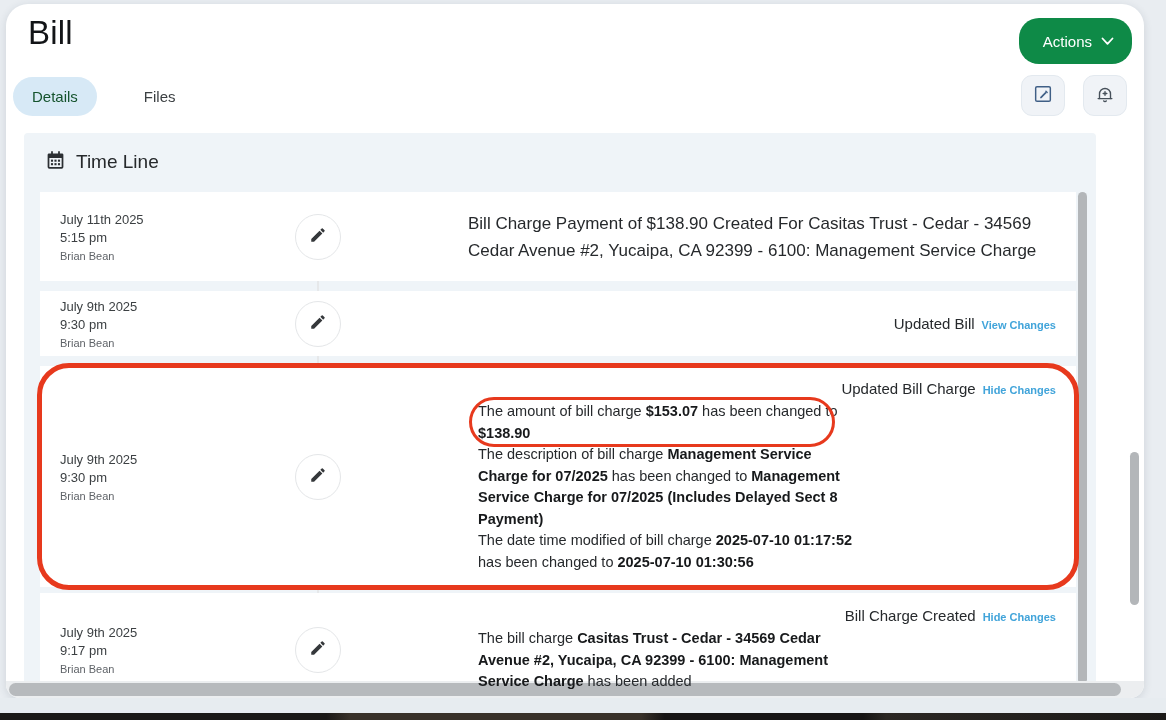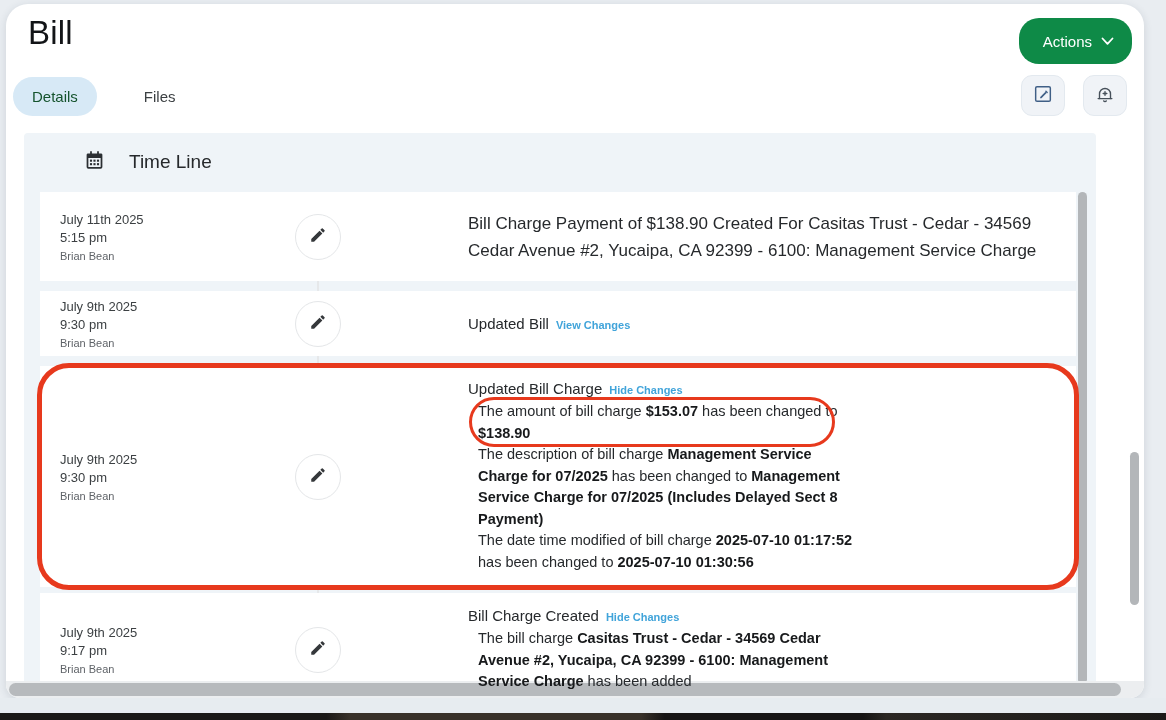--- a/index.html
+++ b/index.html
@@ -38,22 +38,22 @@
     width:44px; height:41px; border-radius:11px;
     background:#f0f3f7; border:1px solid #e3e9ef;
     display:flex; align-items:center; justify-content:center; cursor:pointer;
   }
   
   .section {
     position:absolute; left:18px; top:129px; width:1072px; height:551px;
     background:#eff4f8; border-radius:4px;
   }
   .section-header {
-    display:flex; align-items:center; gap:24px;
-    padding:14px 4px 0 21px; height:44px;margin-left:39px;
+    display:flex; align-items:center; gap:10px;
+    padding:14px 4px 0 21px; height:44px;
   }
   .section-title { font-size:19px; font-weight:500; color:#26292c; }
   .tl-list { position:relative; margin:15px 0 0 16px; width:1036px; }
   .tl-line {
     position:absolute; left:277px; top:42px; bottom:-4px; width:2px;
     background:#e6e8ea;
   }
   .entry {
     position:relative; background:#ffffff; display:flex; align-items:center;
   }
@@ -64,21 +64,21 @@
   .col-date { width:240px; padding-left:20px; flex:none; }
   .d-date, .d-time { font-size:13px; color:#3c4043; line-height:18px; }
   .d-user { font-size:11px; color:#5f6368; margin-top:3px; }
   .col-icon { width:76px; flex:none; display:flex; justify-content:center; position:relative; z-index:2; }
   .tl-circle {
     width:46px; height:46px; border-radius:50%;
     background:#ffffff; border:1px solid #e4e6e8;
     display:flex; align-items:center; justify-content:center;
   }
   .col-content { flex:1; padding:14px 20px 14px 112px; position:relative; z-index:2; }
-  .title-row { display:flex; align-items:baseline; gap:7px; }
+  .title-row { display:flex; align-items:baseline; gap:7px;justify-content:flex-end; }
   .etitle { font-size:15px; font-weight:500; color:#26292c; }
   .lnk { font-size:11px; font-weight:600; color:#41a4da; cursor:pointer; text-decoration:none; }
   .desc { font-size:17px; color:#26292c; line-height:27px; max-width:592px; }
   .changes { margin:4px 0 0 10px; position:relative; }
   .changes.w3 { max-width:382px; }
   .changes.w4 { max-width:372px; }
   .change-line { font-size:14.5px; line-height:21.5px; color:#26292c; }
   .change-line b { font-weight:700; color:#17191b; }
   
   .big-oval {

